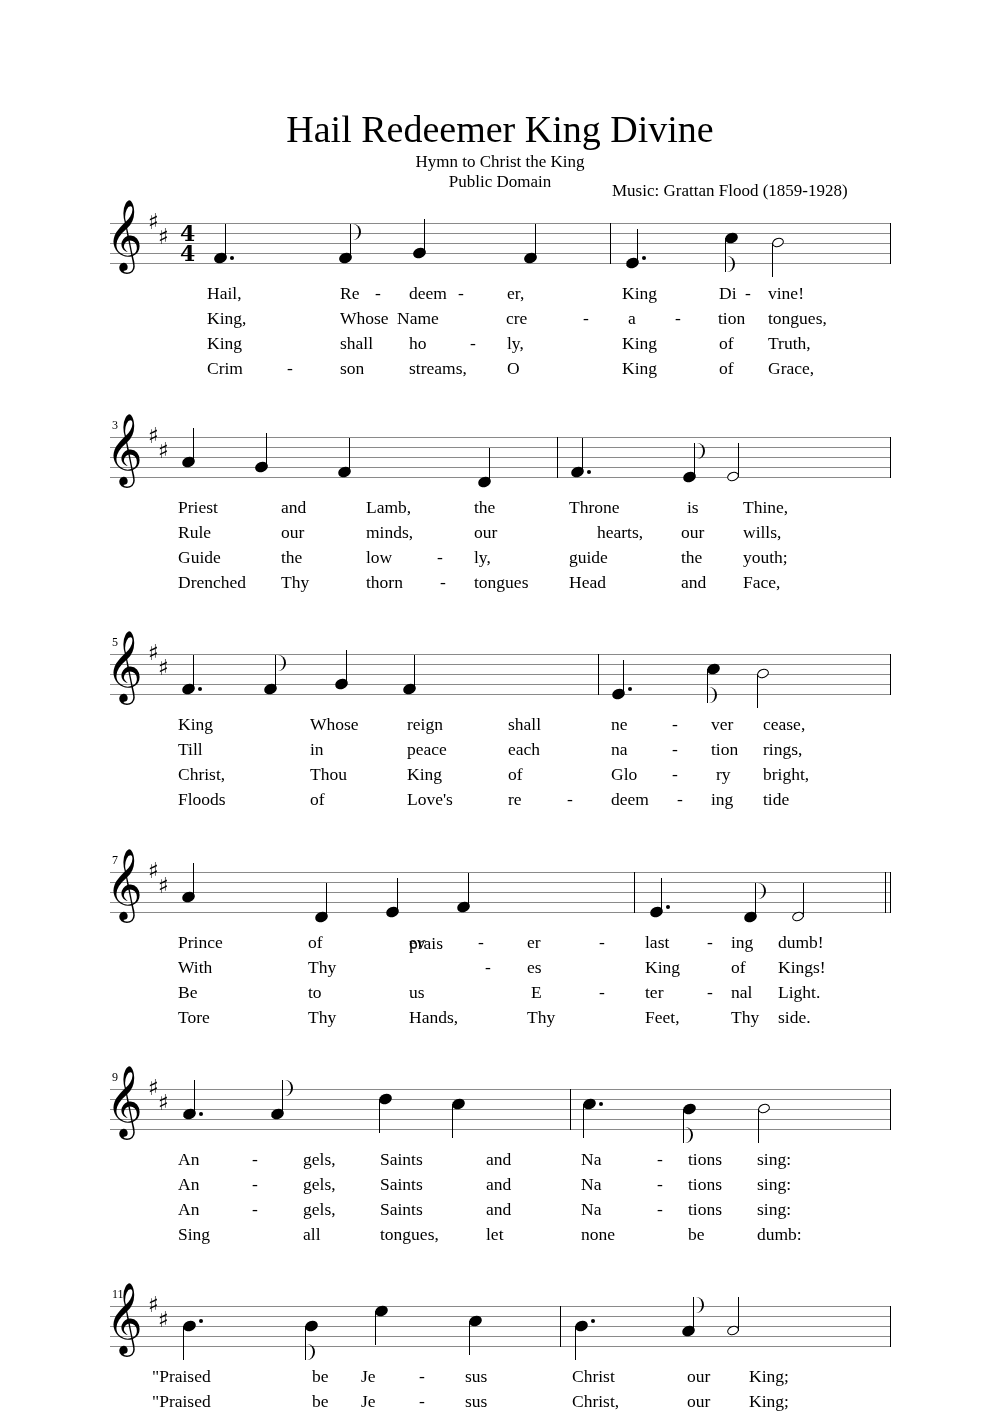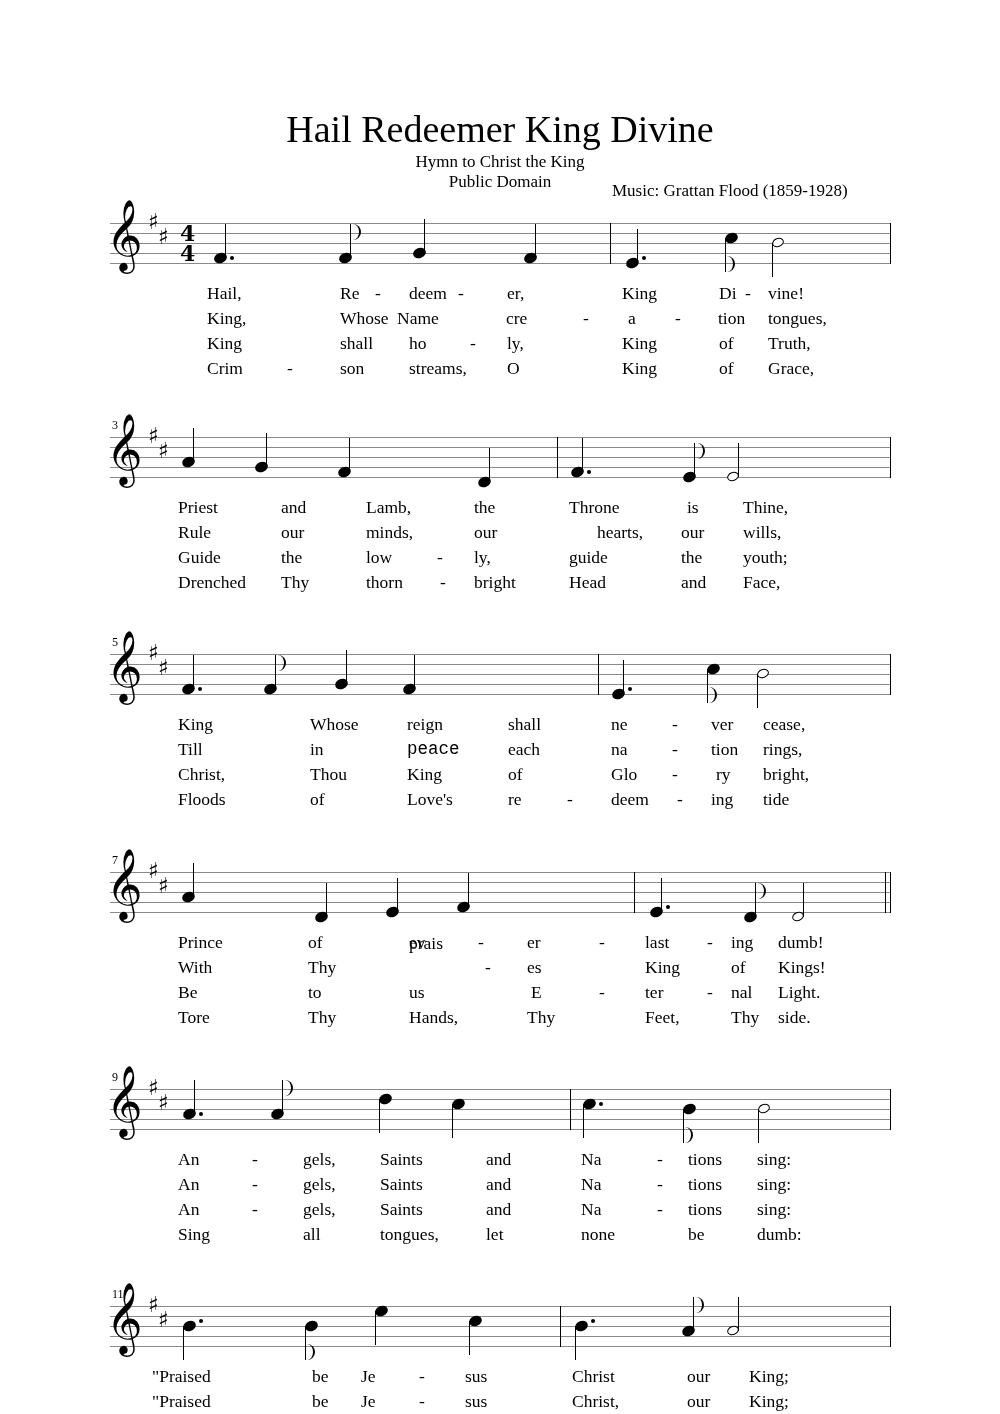--- a/index.html
+++ b/index.html
@@ -182,21 +182,21 @@
         <div class="lyric" style="left: 366px; top: 547px;">low</div>
         <div class="lyric" style="left: 437px; top: 547px;">-</div>
         <div class="lyric" style="left: 474px; top: 547px;">ly,</div>
         <div class="lyric" style="left: 569px; top: 547px;">guide</div>
         <div class="lyric" style="left: 681px; top: 547px;">the</div>
         <div class="lyric" style="left: 743px; top: 547px;">youth;</div>
         <div class="lyric" style="left: 178px; top: 572px;">Drenched</div>
         <div class="lyric" style="left: 281px; top: 572px;">Thy</div>
         <div class="lyric" style="left: 366px; top: 572px;">thorn</div>
         <div class="lyric" style="left: 440px; top: 572px;">-</div>
-        <div class="lyric" style="left: 474px; top: 572px;">bright</div>
+        <div class="lyric" style="left: 474px; top: 572px;">tongues</div>
         <div class="lyric" style="left: 569px; top: 572px;">Head</div>
         <div class="lyric" style="left: 681px; top: 572px;">and</div>
         <div class="lyric" style="left: 743px; top: 572px;">Face,</div>
       </div>
       <div class="system" style="top: 0px;">
         <div class="measure-num" style="top: 636px;">5</div>
         <div class="staff" style="top: 654px;">
           <div class="staff-line" style="top: 0px;"></div>
           <div class="staff-line" style="top: 10px;"></div>
           <div class="staff-line" style="top: 20px;"></div>
@@ -244,21 +244,21 @@
         <div class="lyric" style="left: 178px; top: 714px;">King</div>
         <div class="lyric" style="left: 310px; top: 714px;">Whose</div>
         <div class="lyric" style="left: 407px; top: 714px;">reign</div>
         <div class="lyric" style="left: 508px; top: 714px;">shall</div>
         <div class="lyric" style="left: 611px; top: 714px;">ne</div>
         <div class="lyric" style="left: 672px; top: 714px;">-</div>
         <div class="lyric" style="left: 711px; top: 714px;">ver</div>
         <div class="lyric" style="left: 763px; top: 714px;">cease,</div>
         <div class="lyric" style="left: 178px; top: 739px;">Till</div>
         <div class="lyric" style="left: 310px; top: 739px;">in</div>
-        <div class="lyric" style="left: 407px; top: 739px; font-family: Liberation Mono, monospace;">peace</div>
+        <div class="lyric" style="left: 407px; top: 739px;">peace</div>
         <div class="lyric" style="left: 508px; top: 739px;">each</div>
         <div class="lyric" style="left: 611px; top: 739px;">na</div>
         <div class="lyric" style="left: 672px; top: 739px;">-</div>
         <div class="lyric" style="left: 711px; top: 739px;">tion</div>
         <div class="lyric" style="left: 763px; top: 739px;">rings,</div>
         <div class="lyric" style="left: 178px; top: 764px;">Christ,</div>
         <div class="lyric" style="left: 310px; top: 764px;">Thou</div>
         <div class="lyric" style="left: 407px; top: 764px;">King</div>
         <div class="lyric" style="left: 508px; top: 764px;">of</div>
         <div class="lyric" style="left: 611px; top: 764px;">Glo</div>

